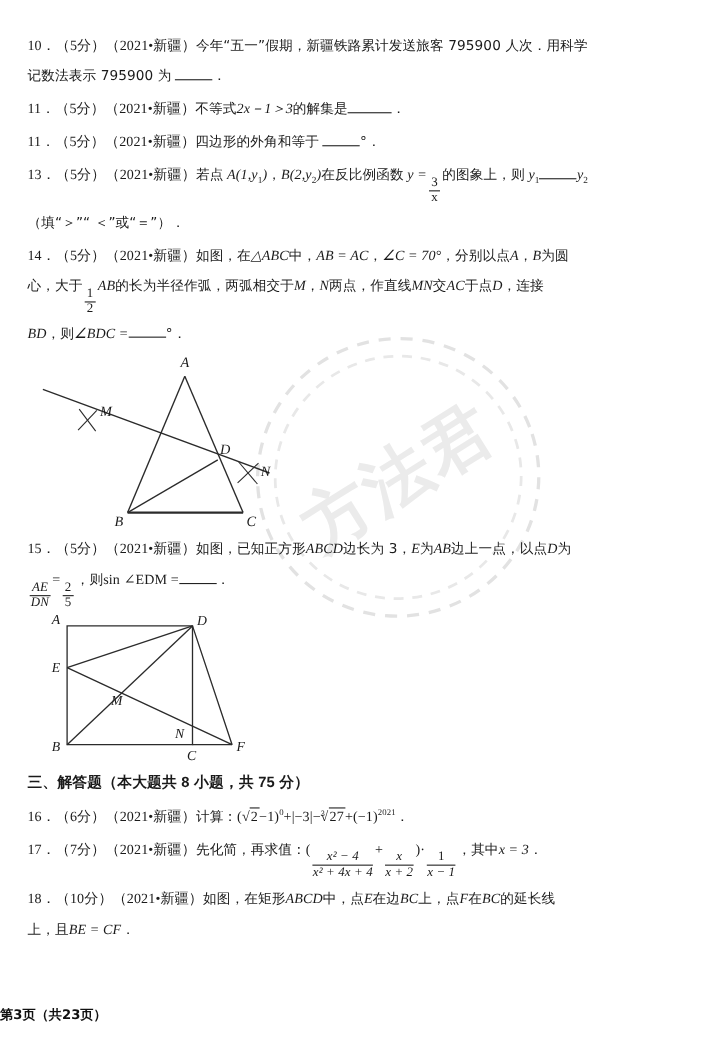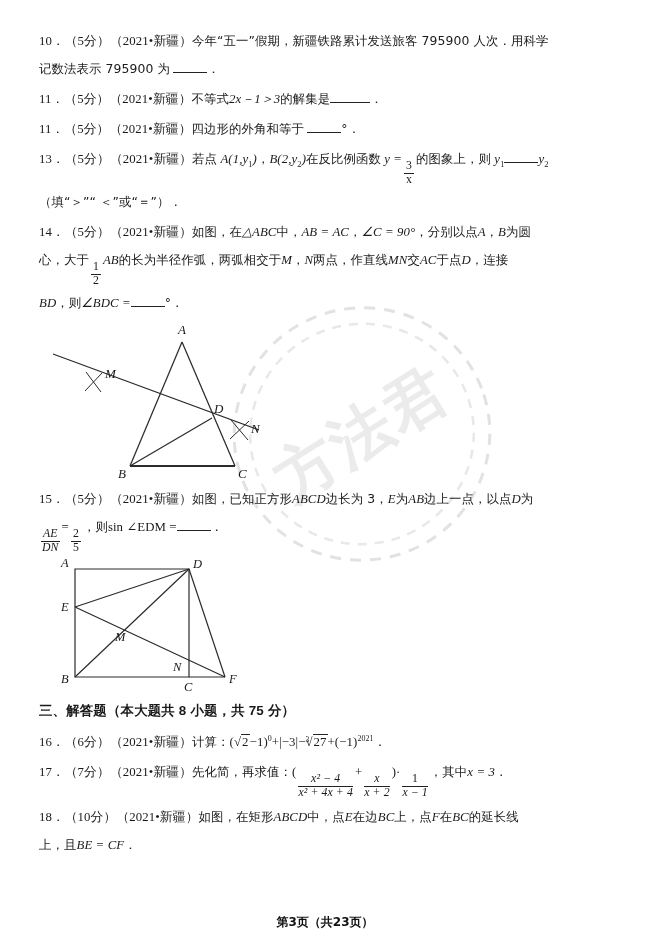--- a/index.html
+++ b/index.html
@@ -44,21 +44,21 @@
     font-weight: 700;
     color: #ebebeb;
     letter-spacing: 2px;
     white-space: nowrap;
   }
 
   
   .content {
     position: relative;
     z-index: 2;
-    padding: 28px 40px 0 39px;
+    padding: 28px 40px 0 25px;
   }
   .qline {
     font-size: 12.8px;
     line-height: 25px;
     margin: 0 0 2px 0;
     text-align: justify;
     letter-spacing: 0.1px;
   }
   .q {
     margin-bottom: 4px;
@@ -110,21 +110,21 @@
   .fig svg { display: block; }
   .fig1 { margin-left: 6px; }
   .fig2 { margin-left: 14px; }
 
   
   .footer {
     position: absolute;
     left: 0;
     right: 0;
     bottom: 18px;
-    text-align: center;
+    text-align: left;
     font-family: "DejaVu Sans", "Liberation Sans", sans-serif;
     font-size: 12px;
     font-weight: 600;
     color: #111;
     z-index: 2;
   }
 </style>
 </head>
 <body>
 
@@ -155,21 +155,21 @@
 
     <div class="q">
       <p class="qline"><span class="num">13</span>．<span>（5分）</span><span>（2021•新疆）</span><span class="cn">若点</span> <i class="v">A(1,y</i><sub class="sb">1</sub><i class="v">)</i><span class="cn">，</span><i class="v">B(2,y</i><sub class="sb">2</sub><i class="v">)</i><span class="cn">在反比例函数</span> <i class="v">y =</i><span class="frac">
             <span class="num2">3</span>
             <span class="den">x</span>
           </span><span class="cn">的图象上，则</span> <i class="v">y</i><sub class="sb">1</sub><span class="blank b4"></span><i class="v">y</i><sub class="sb">2</sub></p>
       <p class="qline"><span class="cn">（填“＞”“ ＜”或“＝”）．</span></p>
     </div>
 
     <div class="q">
-      <p class="qline"><span class="num">14</span>．<span>（5分）</span><span>（2021•新疆）</span><span class="cn">如图，在</span><i class="v">△ABC</i><span class="cn">中，</span><i class="v">AB = AC</i><span class="cn">，</span><i class="v">∠C = 90°</i><span class="cn">，分别以点</span><i class="v">A</i><span class="cn">，</span><i class="v">B</i><span class="cn">为圆</span></p>
+      <p class="qline"><span class="num">14</span>．<span>（5分）</span><span>（2021•新疆）</span><span class="cn">如图，在</span><i class="v">△ABC</i><span class="cn">中，</span><i class="v">AB = AC</i><span class="cn">，</span><i class="v">∠C = 70°</i><span class="cn">，分别以点</span><i class="v">A</i><span class="cn">，</span><i class="v">B</i><span class="cn">为圆</span></p>
       <p class="qline"><span class="cn">心，大于</span><span class="frac">
             <span class="num2">1</span>
             <span class="den">2</span>
           </span><i class="v">AB</i><span class="cn">的长为半径作弧，两弧相交于</span><i class="v">M</i><span class="cn">，</span><i class="v">N</i><span class="cn">两点，作直线</span><i class="v">MN</i><span class="cn">交</span><i class="v">AC</i><span class="cn">于点</span><i class="v">D</i><span class="cn">，连接</span></p>
       <p class="qline"><i class="v">BD</i><span class="cn">，则</span><i class="v">∠BDC =</i><span class="blank b4"></span><span class="cn">°．</span></p>
     </div>
 
     <div class="fig fig1">
       <svg width="300" height="160" viewBox="0 0 300 160" xmlns="http://www.w3.org/2000/svg">
         <g stroke="#2b2b2b" fill="none" stroke-width="1.25">

